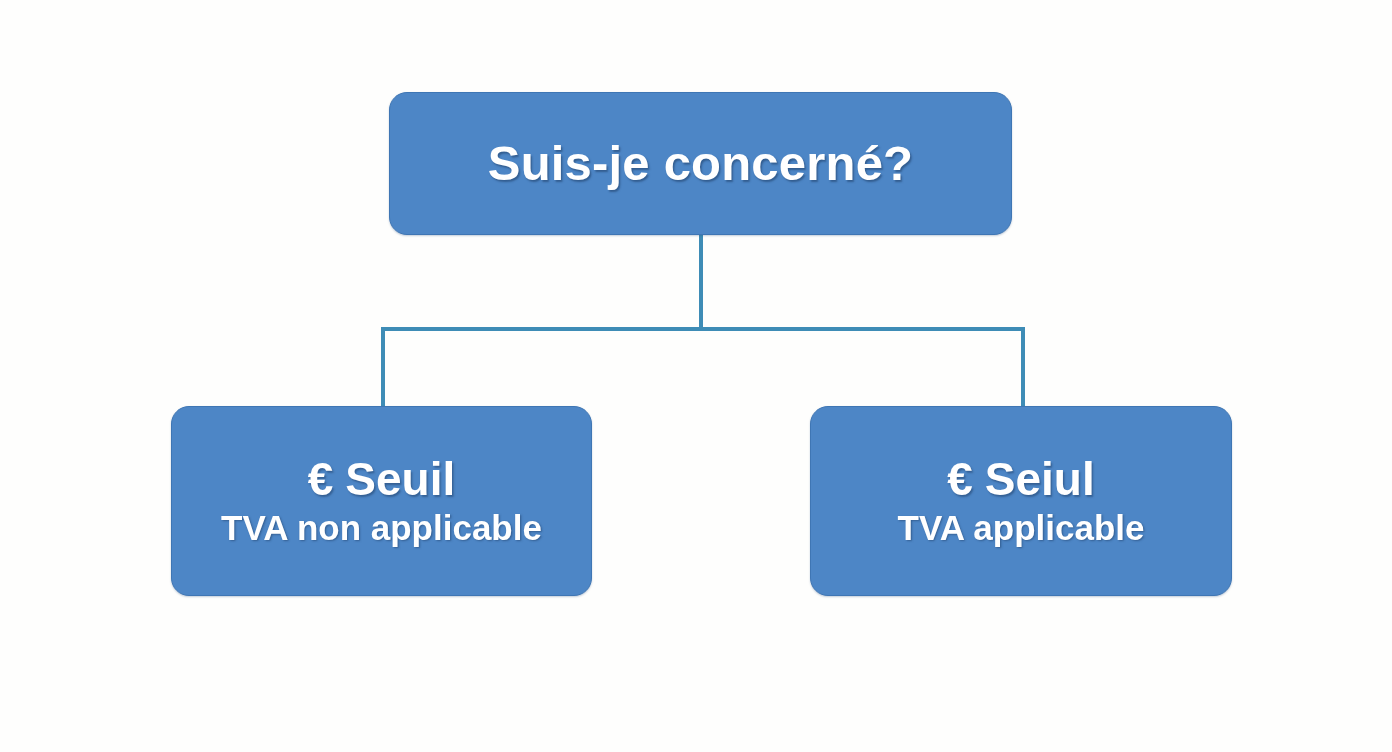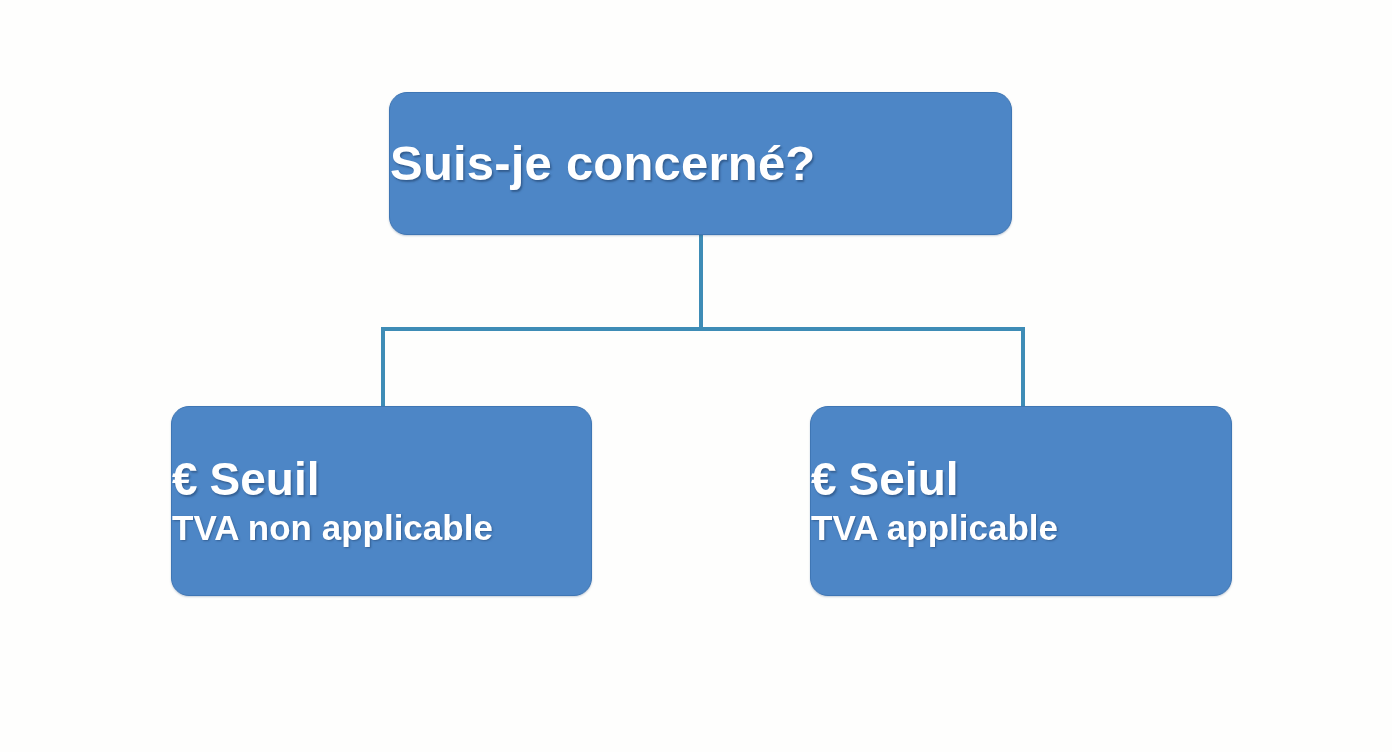--- a/index.html
+++ b/index.html
@@ -56,21 +56,21 @@
 
   
   .node-box {
     position: absolute;
     box-sizing: border-box;
     background: #4d86c6;
     border: 1px solid #3f76b4;
     border-radius: 18px;
     display: flex;
     flex-direction: column;
-    align-items: flex-start;
+    align-items: center;
     justify-content: center;
     color: #ffffff;
     text-align: center;
     box-shadow: 0 1px 2px rgba(40, 80, 130, 0.28);
   }
 
   #root-node {
     left: 389px;
     top: 92px;
     width: 623px;

